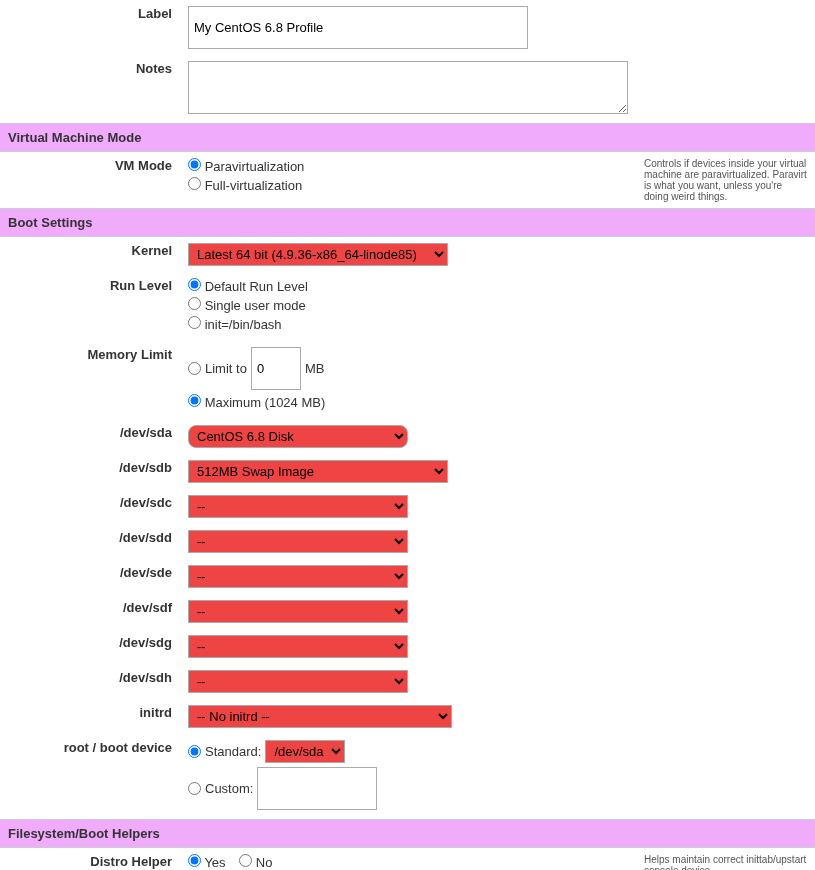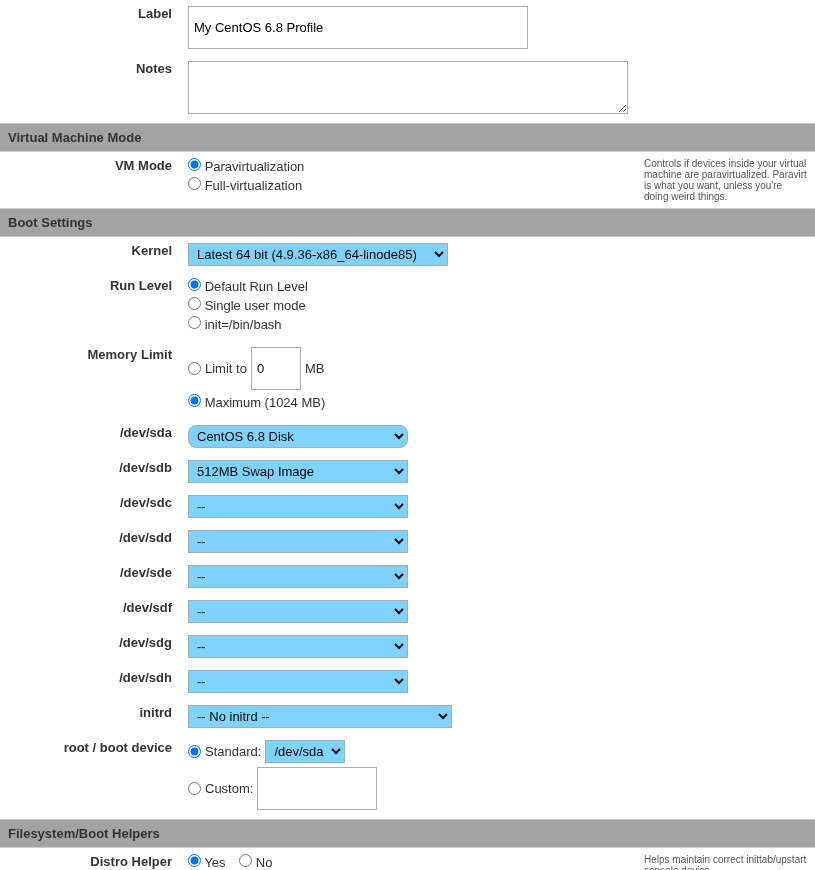--- a/index.html
+++ b/index.html
@@ -27,21 +27,21 @@
     }
     .label-cell-top {
       text-align: right;
       width: 180px;
       font-weight: bold;
       padding-right: 12px;
       vertical-align: top;
       padding-top: 8px;
     }
     .section-header {
-      background-color: #a3a3a3;
+      background-color: #f0abfc;
       font-weight: bold;
       font-size: 13px;
       padding: 5px 10px;
       border-top: 1px solid #ccc;
       border-bottom: 1px solid #ccc;
     }
     input[type="text"] {
       border: 1px solid #aaa;
       padding: 13px 5px;
       font-size: 13px;
@@ -49,21 +49,21 @@
     textarea {
       border: 1px solid #aaa;
       padding: 3px 5px;
       font-size: 13px;
       resize: vertical;
     }
     select {
       border: 1px solid #aaa;
       padding: 2px 4px;
       font-size: 13px;
-      background: #7dd3fc;
+      background: #ef4444;
     }
     .radio-group label {
       display: block;
       margin-bottom: 3px;
     }
     .hint-text {
       color: #555;
       font-size: 10px;
       padding-left: 20px;
       max-width: 320px;
@@ -163,21 +163,21 @@
       <select style="width:220px;border-radius:8px;">
         <option>CentOS 6.8 Disk</option>
       </select>
     </td>
     <td></td>
   </tr>
 
   <tr>
     <td class="label-cell">/dev/sdb</td>
     <td>
-      <select style="width:220px;">
+      <select style="width:260px;">
         <option>512MB Swap Image</option>
       </select>
     </td>
     <td></td>
   </tr>
 
   <tr>
     <td class="label-cell">/dev/sdc</td>
     <td>
       <select style="width:220px;">

